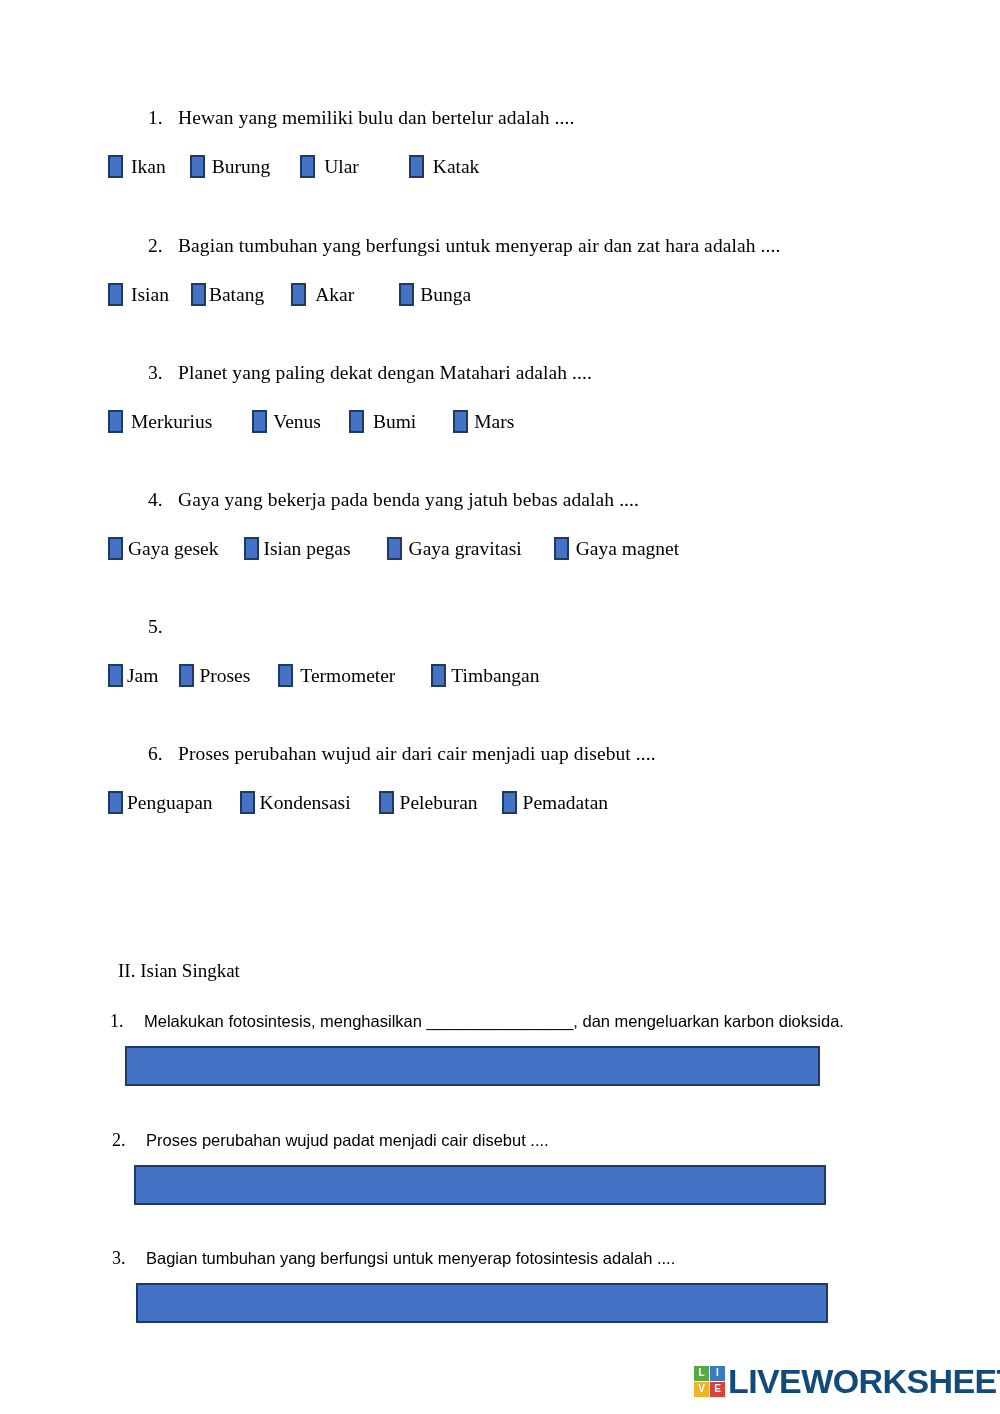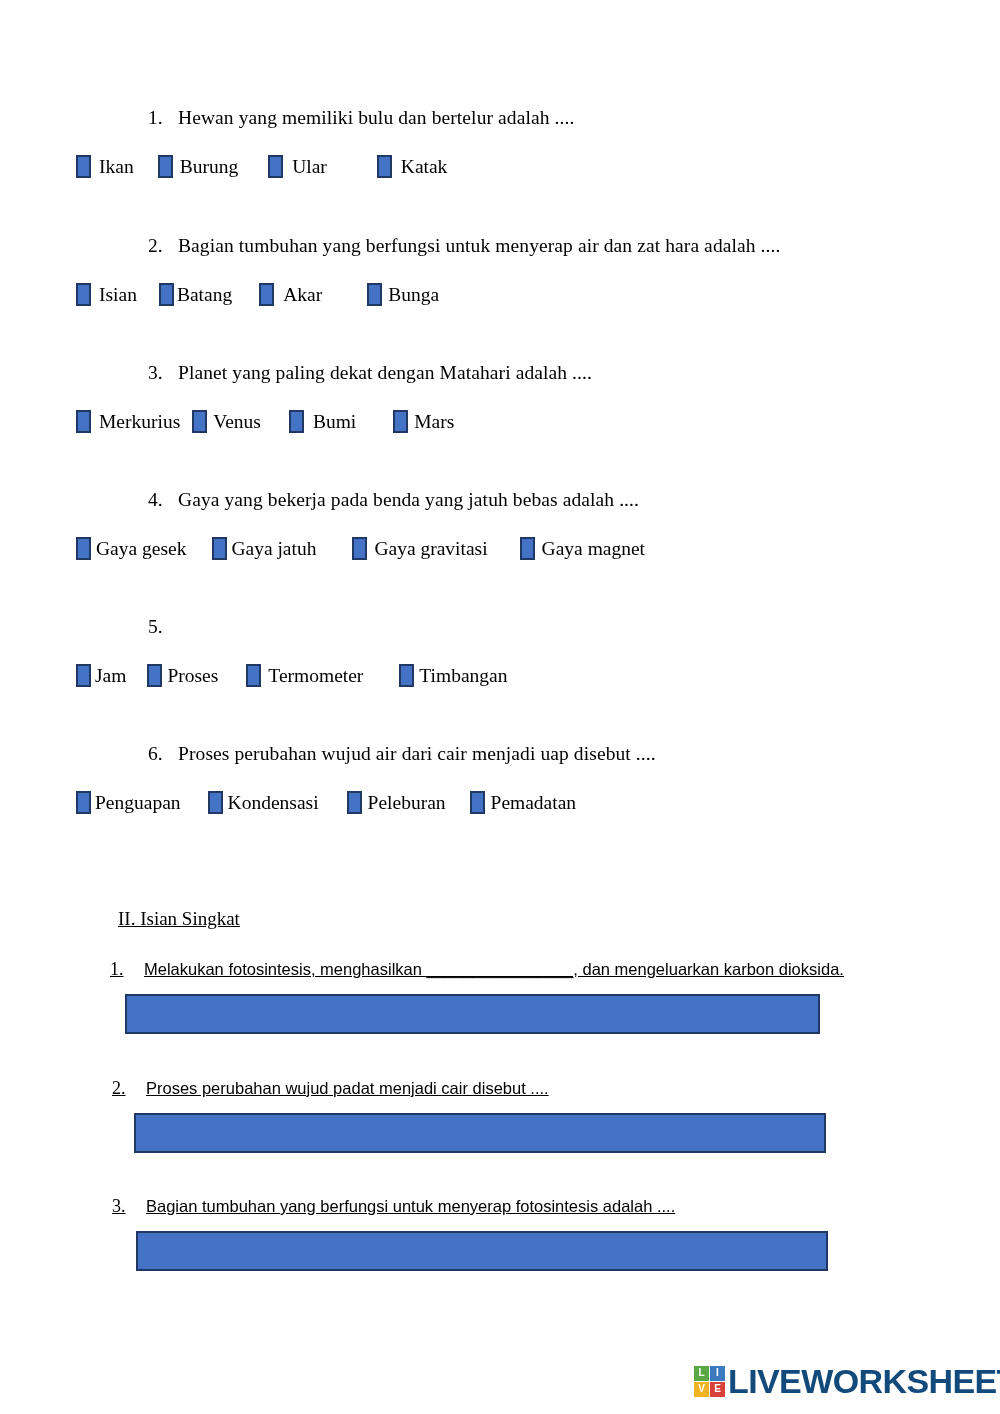--- a/index.html
+++ b/index.html
@@ -50,21 +50,21 @@
     flex: 0 0 30px;
     font-size: 19.5px;
   }
   .q-text {
     white-space: nowrap;
   }
 
   .options {
     display: flex;
     align-items: center;
-    padding-left: 76px;
+    padding-left: 108px;
     margin-top: 23px;
   }
 
   .option {
     display: flex;
     align-items: center;
   }
 
   .checkbox {
     width: 15px;
@@ -80,23 +80,22 @@
     font-family: "Liberation Serif", "DejaVu Serif", serif;
     font-size: 19.5px;
     line-height: 23px;
     white-space: nowrap;
   }
 
   
   .sa-section {
     position: absolute;
     left: 0;
-    top: 906px;
+    top: 958px;
     width: 829px;
-    text-decoration: underline;
   }
 
   .sa-heading {
     padding-left: 118px;
     font-family: "Liberation Serif", "DejaVu Serif", serif;
     font-size: 19px;
     line-height: 26px;
     margin-bottom: 25px;
   }
 
@@ -224,21 +223,21 @@
         </div>
       </div>
     </div>
 
     <div class="mc-question" style="margin-top:53px;">
       <div class="q-line">
         <span class="q-num">3.</span>
         <span class="q-text">Planet yang paling dekat dengan Matahari adalah ....</span>
       </div>
       <div class="options">
-        <div class="option" style="margin-right:12px;text-align:center;">
+        <div class="option" style="margin-right:40px;text-align:center;">
           <span class="checkbox" style="margin-right:8px;"></span>
           <span class="opt-label">Merkurius</span>
         </div>
         <div class="option" style="margin-right:28px;">
           <span class="checkbox" style="margin-right:6px;"></span>
           <span class="opt-label">Venus</span>
         </div>
         <div class="option" style="margin-right:37px;">
           <span class="checkbox" style="margin-right:9px;"></span>
           <span class="opt-label">Bumi</span>
@@ -255,21 +254,21 @@
         <span class="q-num">4.</span>
         <span class="q-text">Gaya yang bekerja pada benda yang jatuh bebas adalah ....</span>
       </div>
       <div class="options">
         <div class="option" style="margin-right:26px;">
           <span class="checkbox" style="margin-right:5px;"></span>
           <span class="opt-label">Gaya gesek</span>
         </div>
         <div class="option" style="margin-right:36px;">
           <span class="checkbox" style="margin-right:4px;"></span>
-          <span class="opt-label">Gaya jatuh</span>
+          <span class="opt-label">Isian pegas</span>
         </div>
         <div class="option" style="margin-right:32px;">
           <span class="checkbox" style="margin-right:7px;"></span>
           <span class="opt-label">Gaya gravitasi</span>
         </div>
         <div class="option">
           <span class="checkbox" style="margin-right:7px;"></span>
           <span class="opt-label">Gaya magnet</span>
         </div>
       </div>

